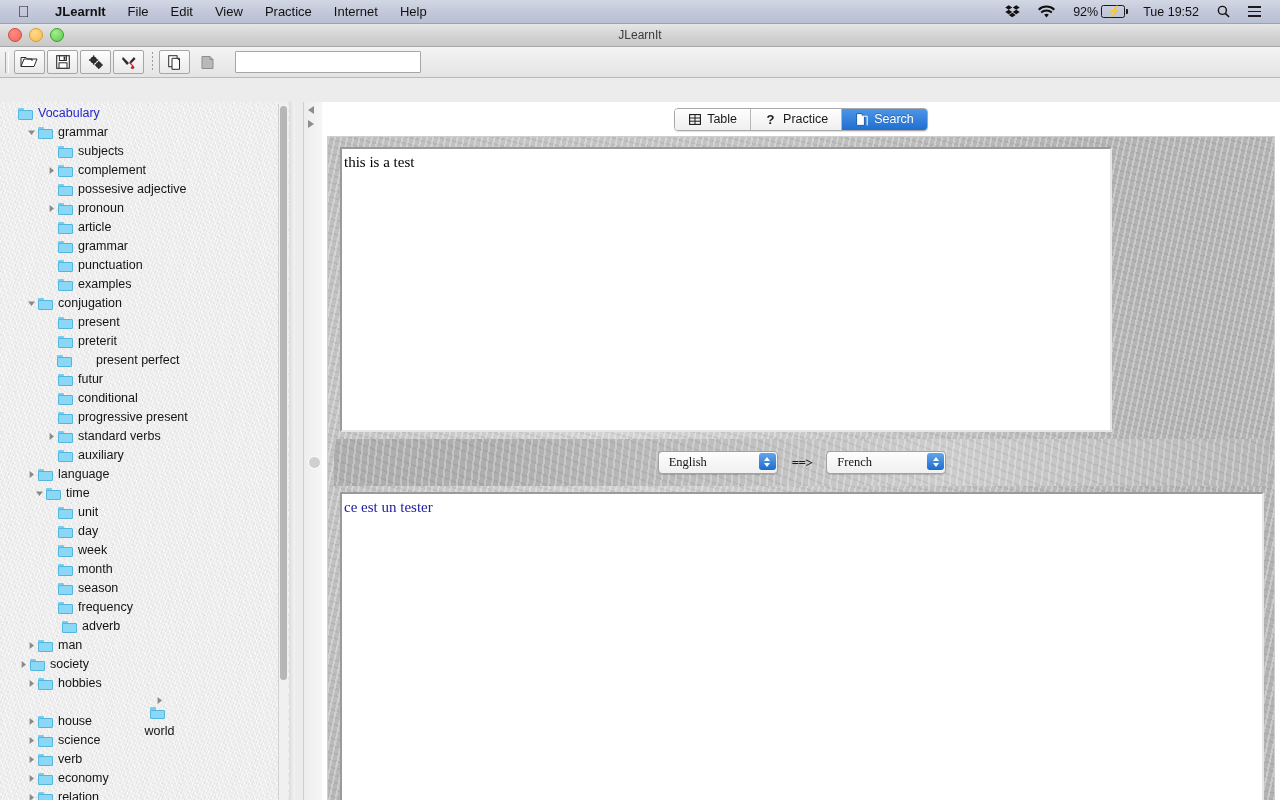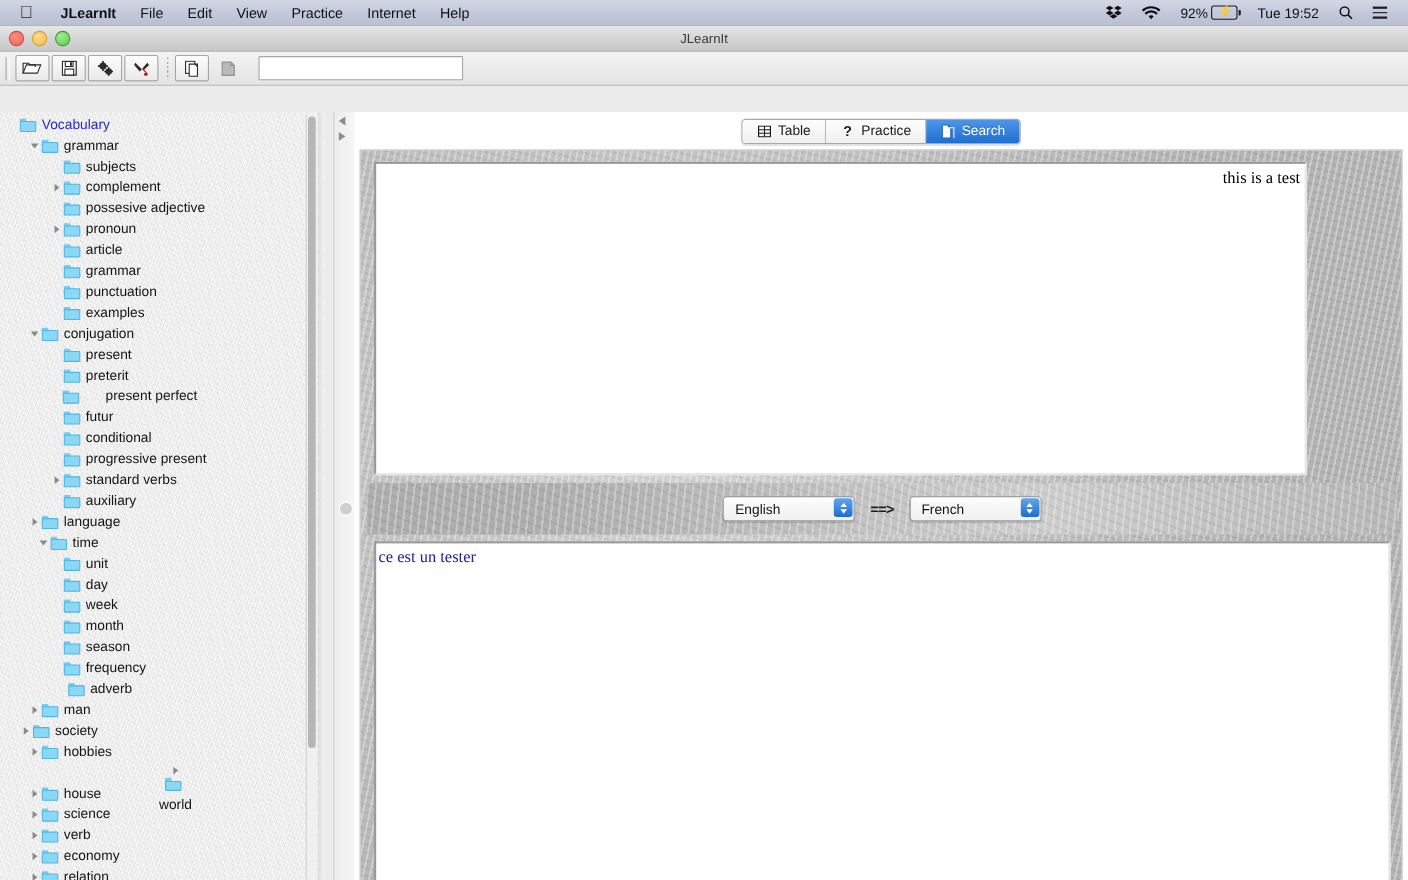--- a/index.html
+++ b/index.html
@@ -150,33 +150,34 @@
     background-image:
       repeating-linear-gradient(102deg, rgba(255,255,255,.30) 0 2px, transparent 2px 6px),
       repeating-linear-gradient(14deg, rgba(0,0,0,.05) 0 2px, transparent 2px 7px),
       radial-gradient(circle at 30% 40%, rgba(255,255,255,.35), rgba(0,0,0,.05) 70%);
     padding:6px;
   }
   .inset{
     border:2px solid #9a9a9a;border-right-color:#e6e6e6;border-bottom-color:#e6e6e6;
     background:#fff;box-sizing:border-box;position:relative;
   }
-  #src-area{position:absolute;left:12px;top:10px;width:848px;height:285px;text-align:right;}
+  #src-area{position:absolute;left:12px;top:10px;width:772px;height:285px;}
   #src-text{
     position:absolute;left:2px;top:4px;right:4px;
     font-family:"Liberation Serif", serif;font-size:15px;color:#000;line-height:19px;
   }
   #lang-row{
     position:absolute;left:6px;top:302px;width:936px;height:47px;
     display:flex;align-items:center;justify-content:center;gap:14px;
     background-color:#b9b9b9;
     background-image:
       repeating-linear-gradient(96deg, rgba(255,255,255,.28) 0 2px, transparent 2px 7px),
       repeating-linear-gradient(22deg, rgba(0,0,0,.05) 0 2px, transparent 2px 8px),
       radial-gradient(circle at 65% 55%, rgba(255,255,255,.30), rgba(0,0,0,.06) 75%);
+    font-family: Liberation Serif, serif;
   }
   .popup{
     position:relative;width:118px;height:21px;
     background:linear-gradient(180deg,#fdfdfd,#f0f0f0);
     border:1px solid #a2a2a2;border-radius:4px;
     display:flex;align-items:center;
     box-shadow:0 1px 1px rgba(0,0,0,.15);
   }
   .popup .val{font-size:12.5px;color:#131313;padding-left:10px;}
   .popup .stepper{

